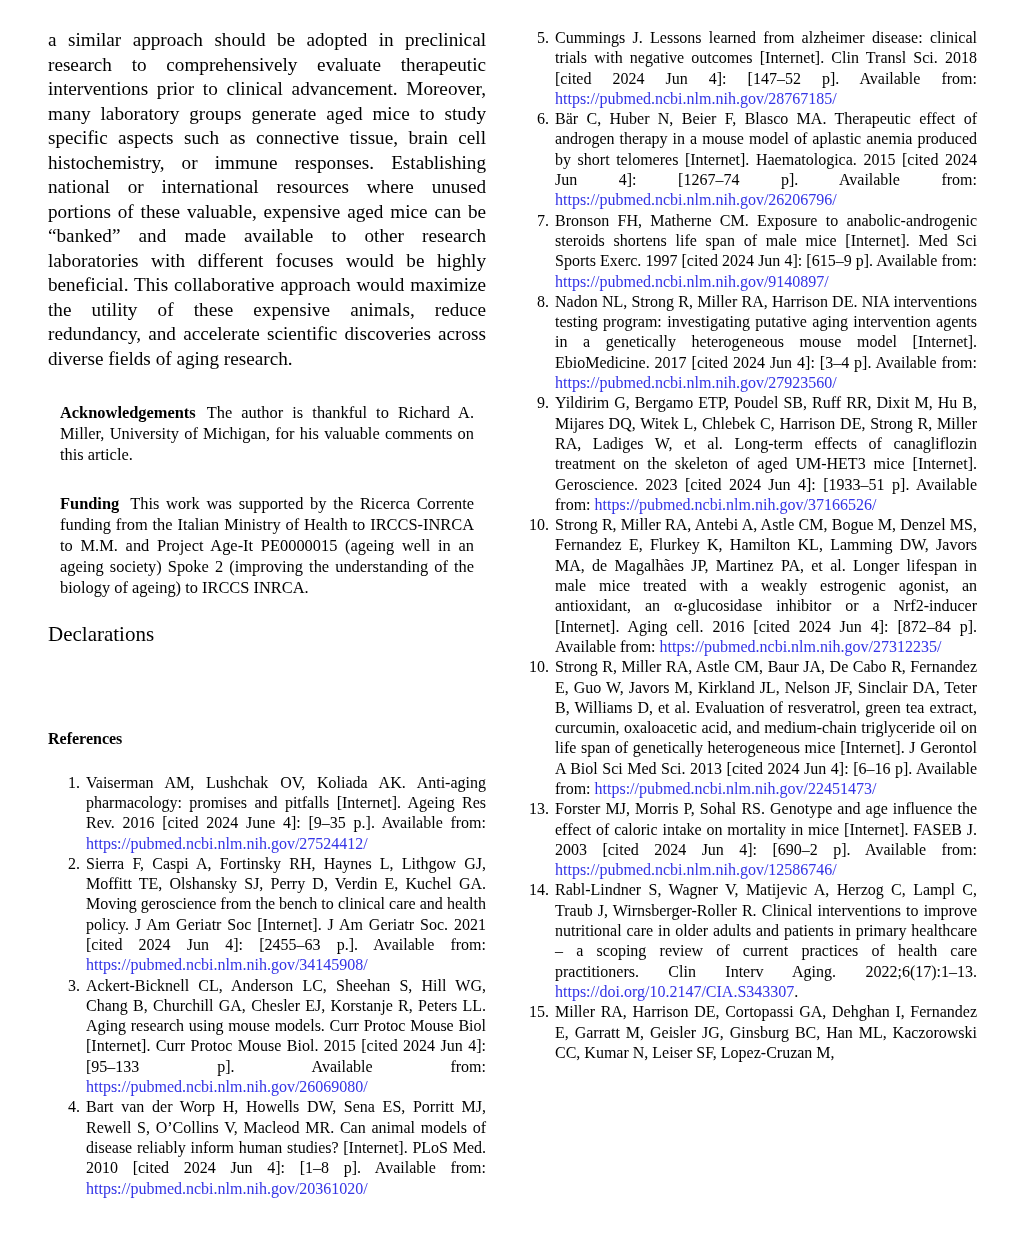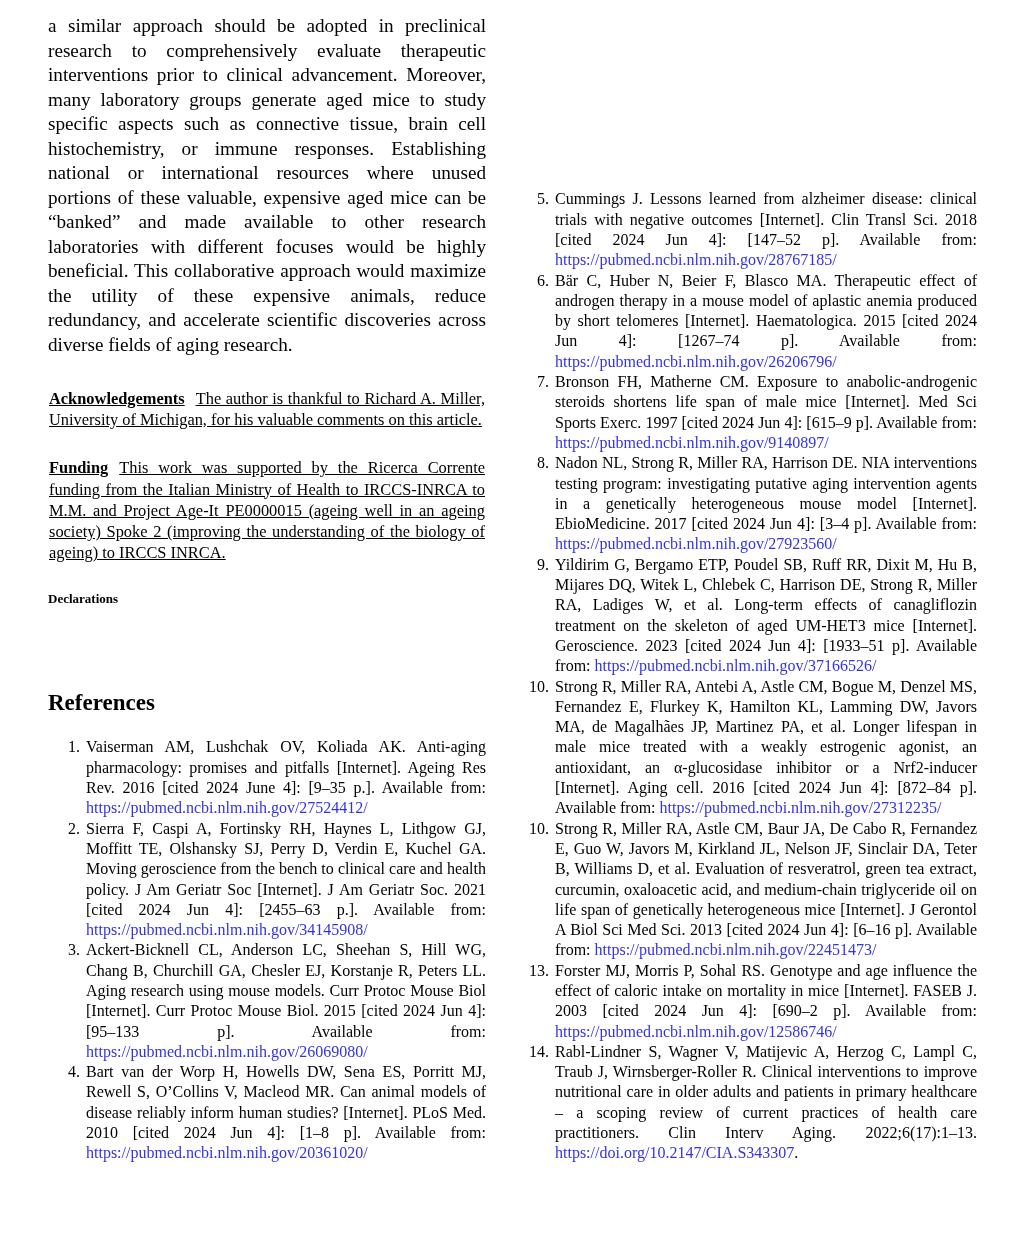--- a/index.html
+++ b/index.html
@@ -8,56 +8,54 @@
     width:1010px; height:1257px;
     margin:0 auto;
     background:var(--page-bg,#ffffff);
     color:var(--text-color,#000000);
     font-family:"Liberation Serif","DejaVu Serif",serif;
     overflow:hidden;
     box-sizing:border-box;
   }
   .cols {
     display:flex;
-    padding:14px 33px 0 48px;
+    padding:28px 33px 0 48px;
     gap:37px;
     box-sizing:border-box;
-    align-items:flex-end;
   }
   .col { box-sizing:border-box; }
   .col-left  { width:438px; }
   .col-right { width:454px; }
 
   .body-par {
     margin:0;
     font-size:19.2px;
     line-height:24.5px;
     text-align:justify;
   }
   .small-par {
-    margin:1px;
+    margin:12px;
     font-size:16.4px;
     line-height:21.2px;
     text-align:justify;
-    text-decoration:underline;
   }
   .ack       { margin-top:31px; }
   .funding   { margin-top:27px; }
   .declarations-heading {
     margin:25px 0 8px 0;
-    font-size:13px;
-    font-weight:bold;
+    font-size:21px;
+    font-weight:normal;
     line-height:21px;
   }
   .competing { margin-top:28px; }
   .sec-label { font-weight:bold; margin-right:11px; }
 
   .refs-heading {
     margin:82px 0 22px 0;
-    font-size:23px;
+    font-size:16px;
     font-weight:bold;
     line-height:24px;
   }
 
   ol.refs {
     list-style:none;
     margin:0; padding:0;
     font-size:16px;
     line-height:20.3px;
   }
@@ -151,17 +149,21 @@
             <span class="ref-body">Strong R, Miller RA, Astle CM, Baur JA, De Cabo R, Fernandez E, Guo W, Javors M, Kirkland JL, Nelson JF, Sinclair DA, Teter B, Williams D, et al. Evaluation of resveratrol, green tea extract, curcumin, oxaloacetic acid, and medium-chain triglyceride oil on life span of genetically heterogeneous mice [Internet]. J Gerontol A Biol Sci Med Sci. 2013 [cited 2024 Jun 4]: [6–16 p]. Available from: <a class="ref-link" href="#">https://pubmed.ncbi.nlm.nih.gov/22451473/</a></span>
           </li>
           <li>
             <span class="ref-num">13.</span>
             <span class="ref-body">Forster MJ, Morris P, Sohal RS. Genotype and age influence the effect of caloric intake on mortality in mice [Internet]. FASEB J. 2003 [cited 2024 Jun 4]: [690–2 p]. Available from: <a class="ref-link" href="#">https://pubmed.ncbi.nlm.nih.gov/12586746/</a></span>
           </li>
           <li>
             <span class="ref-num">14.</span>
             <span class="ref-body">Rabl-Lindner S, Wagner V, Matijevic A, Herzog C, Lampl C, Traub J, Wirnsberger-Roller R. Clinical interventions to improve nutritional care in older adults and patients in primary healthcare – a scoping review of current practices of health care practitioners. Clin Interv Aging. 2022;6(17):1–13. <a class="ref-link" href="#">https://doi.org/10.2147/CIA.S343307</a>.</span>
           </li>
+          <li>
+            <span class="ref-num">15.</span>
+            <span class="ref-body">Miller RA, Harrison DE, Cortopassi GA, Dehghan I, Fernandez E, Garratt M, Geisler JG, Ginsburg BC, Han ML, Kaczorowski CC, Kumar N, Leiser SF, Lopez-Cruzan M,</span>
+          </li>
         </ol>
     </div>
 
   </div>
 </div>
 
 </body></html>

